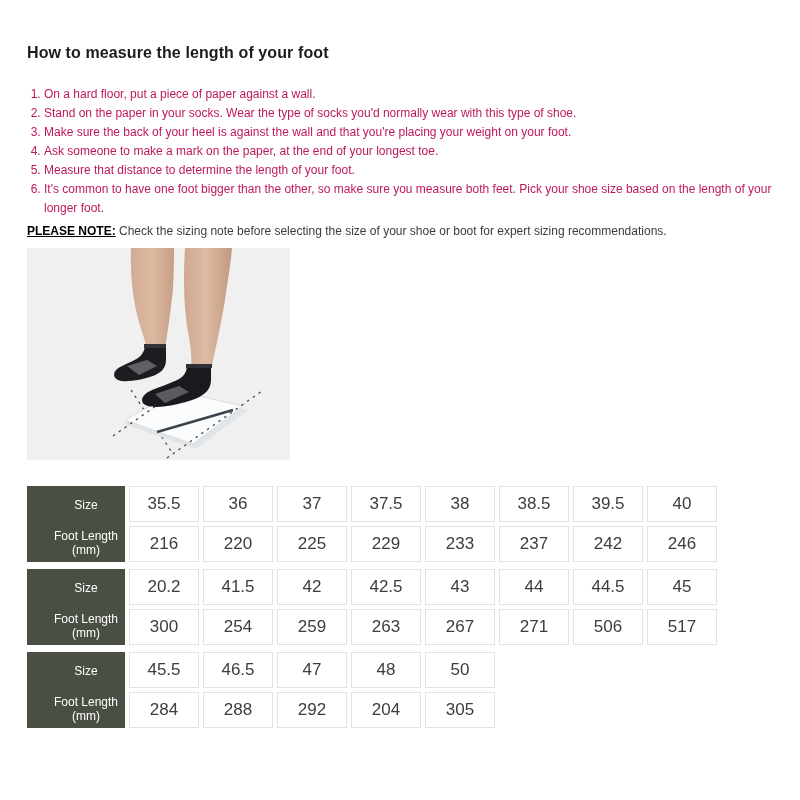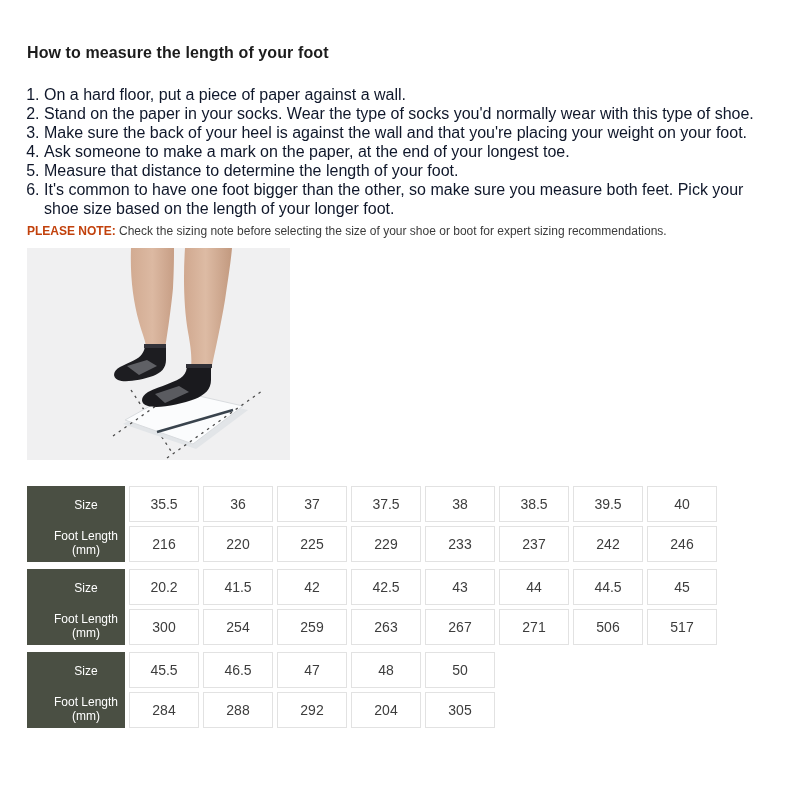--- a/index.html
+++ b/index.html
@@ -16,32 +16,32 @@
     margin: 0;
     font-size: 16px;
     font-weight: bold;
     color: #1c1c1c;
     letter-spacing: .1px;
   }
 
   ol.steps {
     margin: 23px 0 0;
     padding-left: 17px;
-    font-size: 16px;
-    color: #0f172a;
+    font-size: 12px;
+    color: #be185d;
   }
   ol.steps li { line-height: 19px; }
 
   p.note {
     margin: 4px 0 0;
     font-size: 12px;
     line-height: 19px;
     color: #3c3c3c;
   }
-  p.note strong { color: #c2410c; }
+  p.note strong { color: #000000; text-decoration: underline; }
 
   .figure {
     margin-top: 7px;
     width: 263px; height: 212px;
     background: #f0f0f1;
   }
   .figure svg { display: block; }
 
   .tables { margin-top: 26px; }
 
@@ -72,21 +72,21 @@
     font-size: 12px;
     text-align: center;
   }
 
   .cell {
     background: #ffffff;
     border: 1px solid #e2e2e2;
     display: flex;
     align-items: center;
     justify-content: center;
-    font-size: 14px;
+    font-size: 17px;
     color: #3d3d3d;
   }
 </style>
 </head>
 <body>
 
 <div class="page">
 
   <h1 class="title">How to measure the length of your foot</h1>
 

